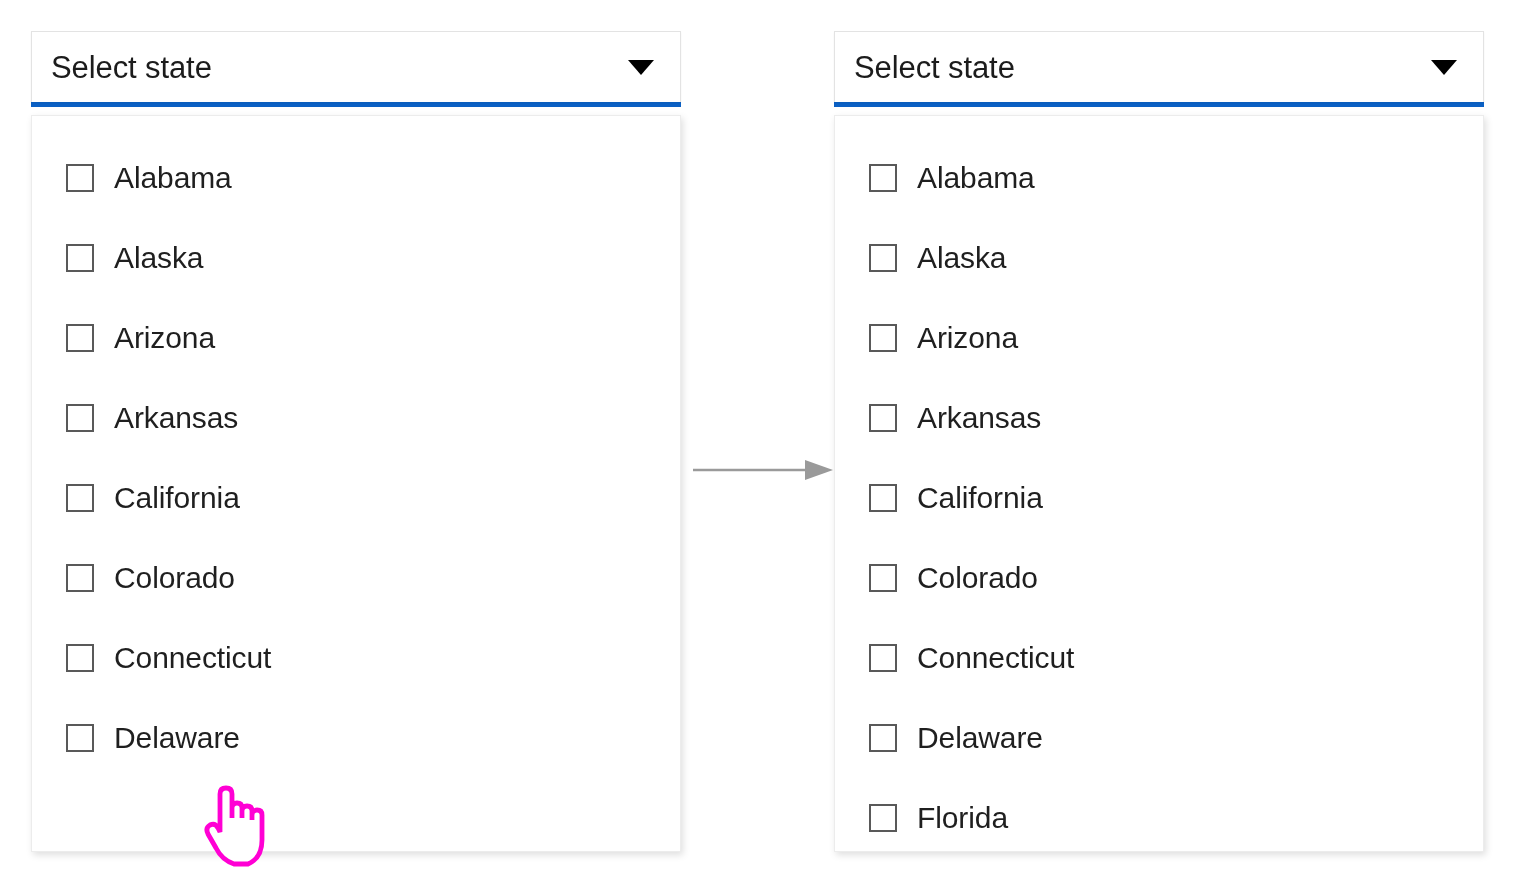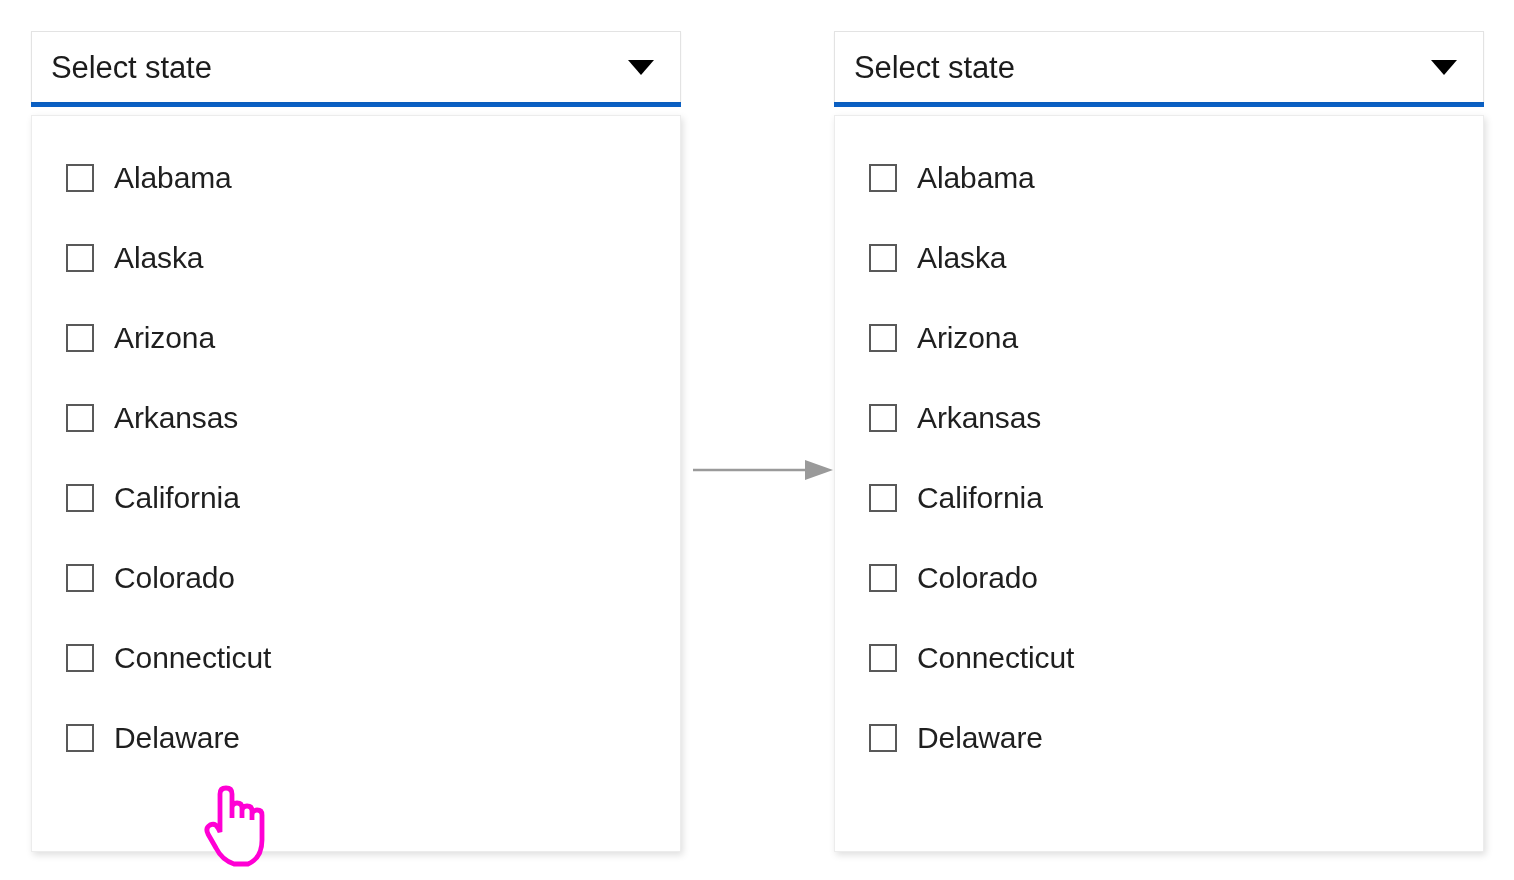--- a/index.html
+++ b/index.html
@@ -228,20 +228,24 @@
     <div class="dd-option">
       <span class="dd-checkbox"></span>
       <span class="dd-option-label">Connecticut</span>
     </div>
 
     <div class="dd-option">
       <span class="dd-checkbox"></span>
       <span class="dd-option-label">Delaware</span>
     </div>
 
+    <div class="dd-option">
+      <span class="dd-checkbox"></span>
+      <span class="dd-option-label">Florida</span>
+    </div>
   </div>
 </div>
 
 <svg class="cursor" viewBox="0 0 39 44">
   <path d="M10,25 L10,6 Q10,3 13,3 Q16,3 16,6 L16,18 L16,13 Q16,10.5 18.5,10.5
            Q21,10.5 21,13 L21,18 L21,14.5 Q21,12 23.5,12 Q26,12 26,14.5 L26,19
            L26,16.5 Q26,14 28.5,14 Q31,14 31,16.5 L31,29
            Q31,38 24,41 L17,41 Q11,39 8,33 L4,26 Q2.5,23 5,21.5 Q7.5,20.2 9,23 Z" fill="#ffffff" stroke="#ff00d4" stroke-width="2.4" stroke-linejoin="miter"></path>
 </svg>
 

